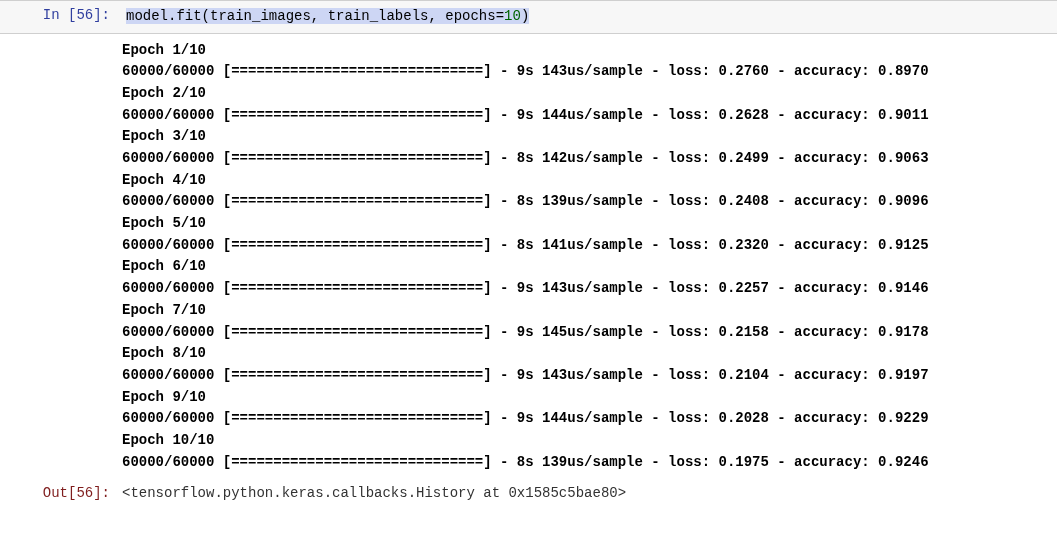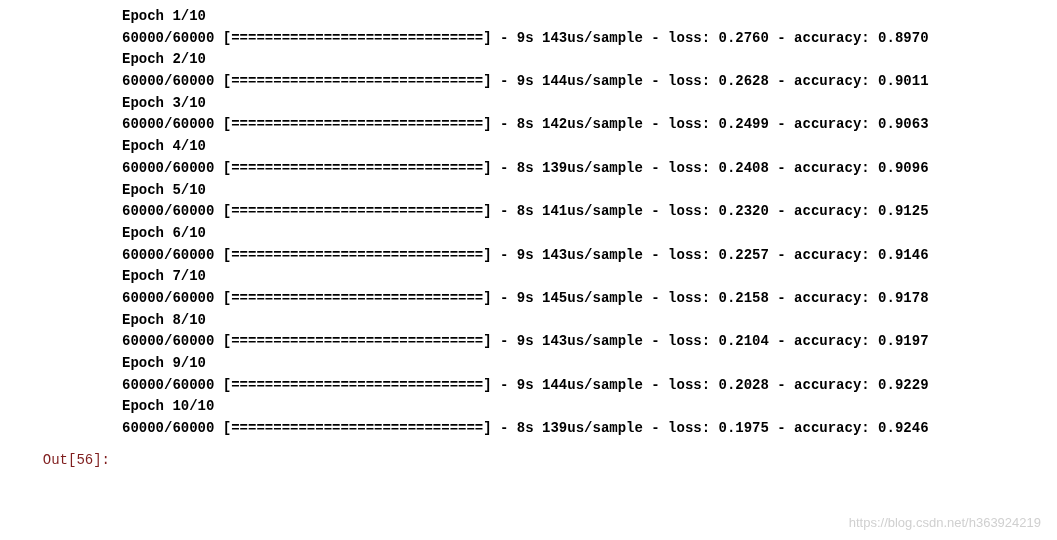--- a/index.html
+++ b/index.html
@@ -93,20 +93,24 @@
     width: 1057px;
     min-height: 540px;
   }
 </style>
 </head>
 <body>
 
 <div class="container">
   <div class="cell">
 
+    <div class="input-row">
+      <div class="prompt-col prompt-in">In  [56]:</div>
+      <div class="code-area"><span class="sel"><span class="tok-call">model.fit(train_images, train_labels, epochs</span><span class="tok-kw">=</span><span class="tok-num">10</span><span class="tok-call">)</span></span></div>
+    </div>
 
     <div class="output-row">
       <div class="prompt-col"></div>
       <div class="output-area" id="stdout-area">Epoch 1/10
 60000/60000 [==============================] - 9s 143us/sample - loss: 0.2760 - accuracy: 0.8970
 Epoch 2/10
 60000/60000 [==============================] - 9s 144us/sample - loss: 0.2628 - accuracy: 0.9011
 Epoch 3/10
 60000/60000 [==============================] - 8s 142us/sample - loss: 0.2499 - accuracy: 0.9063
 Epoch 4/10
@@ -120,18 +124,18 @@
 Epoch 8/10
 60000/60000 [==============================] - 9s 143us/sample - loss: 0.2104 - accuracy: 0.9197
 Epoch 9/10
 60000/60000 [==============================] - 9s 144us/sample - loss: 0.2028 - accuracy: 0.9229
 Epoch 10/10
 60000/60000 [==============================] - 8s 139us/sample - loss: 0.1975 - accuracy: 0.9246</div>
     </div>
 
     <div class="result-row">
       <div class="prompt-col prompt-out">Out[56]:</div>
+      <div class="result-area">&lt;tensorflow.python.keras.callbacks.History at 0x1585c5bae80&gt;</div>
     </div>
 
   </div>
 
-  <div class="watermark">https://blog.csdn.net/h363924219</div>
 </div>
 
 </body></html>

